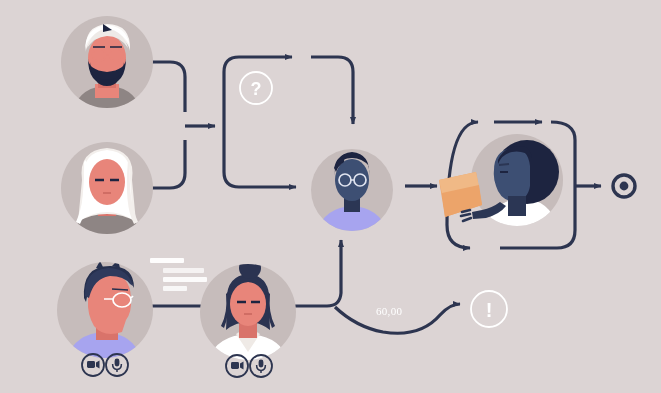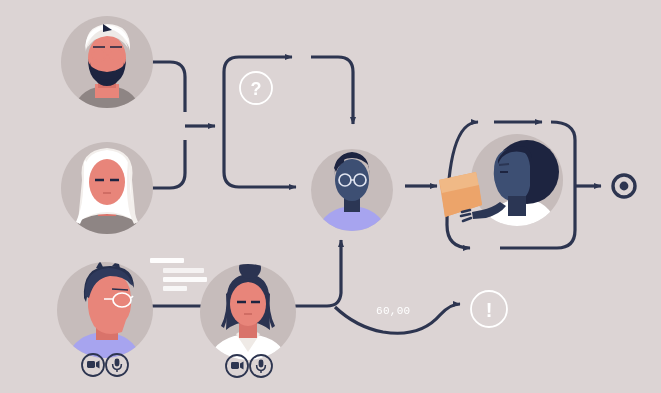--- a/index.html
+++ b/index.html
@@ -24,21 +24,21 @@
     width: 661px;
     height: 393px;
   }
   .label-60 {
     position: absolute;
     left: 376px;
     top: 305px;
     font-size: 11px;
     letter-spacing: 0.3px;
     color: #ffffff;
-    font-family: Liberation Mono, monospace;
+    font-family: Liberation Serif, serif;
     user-select: none;
     white-space: nowrap;
   }
 </style>
 </head>
 <body>
 
 <div id="scene">
 
   <svg class="layer" viewBox="0 0 661 393">

